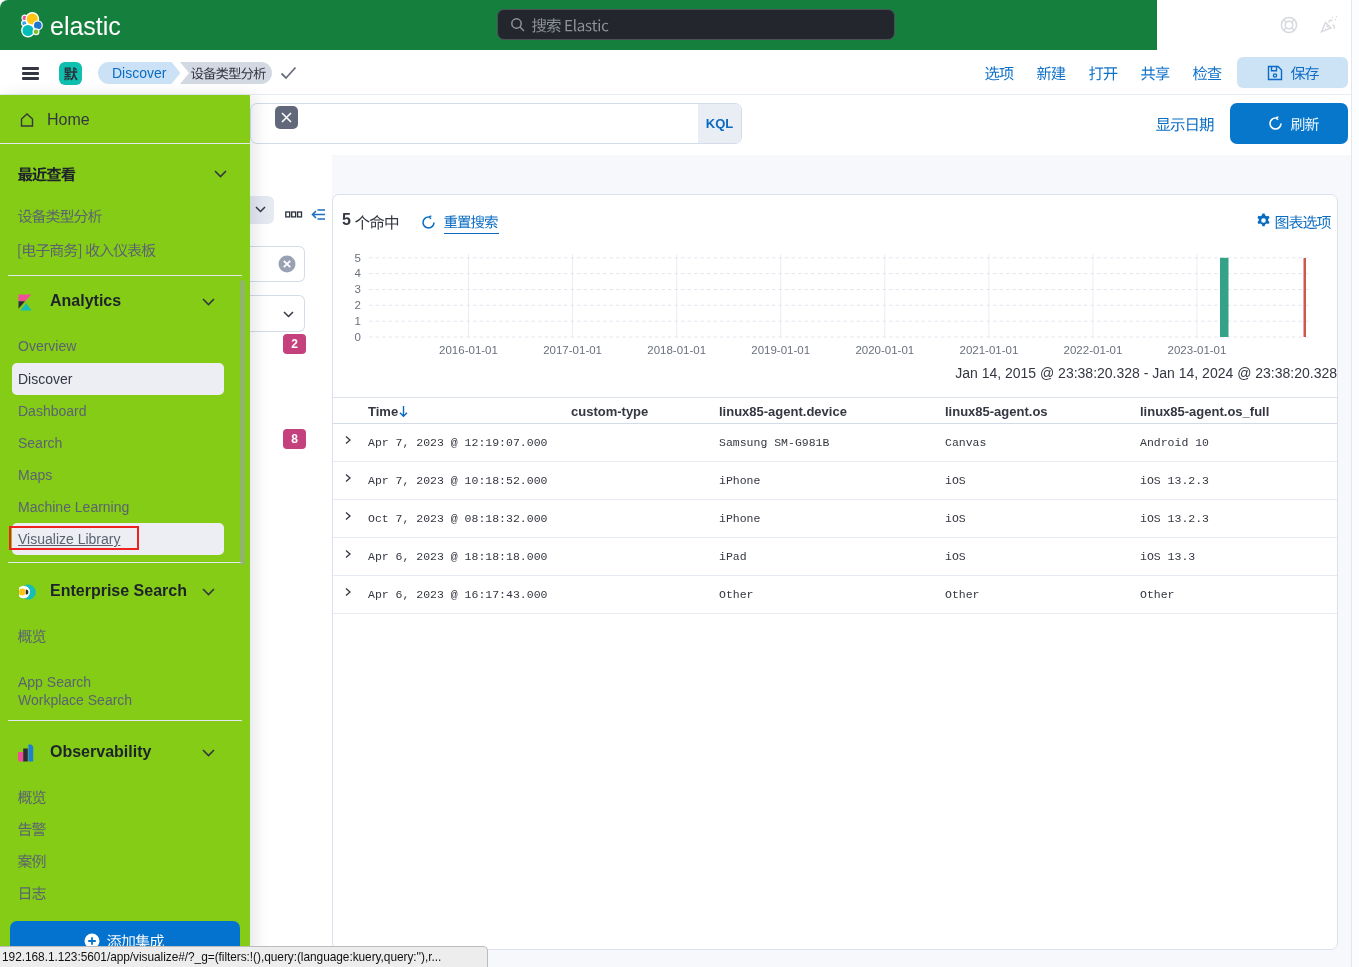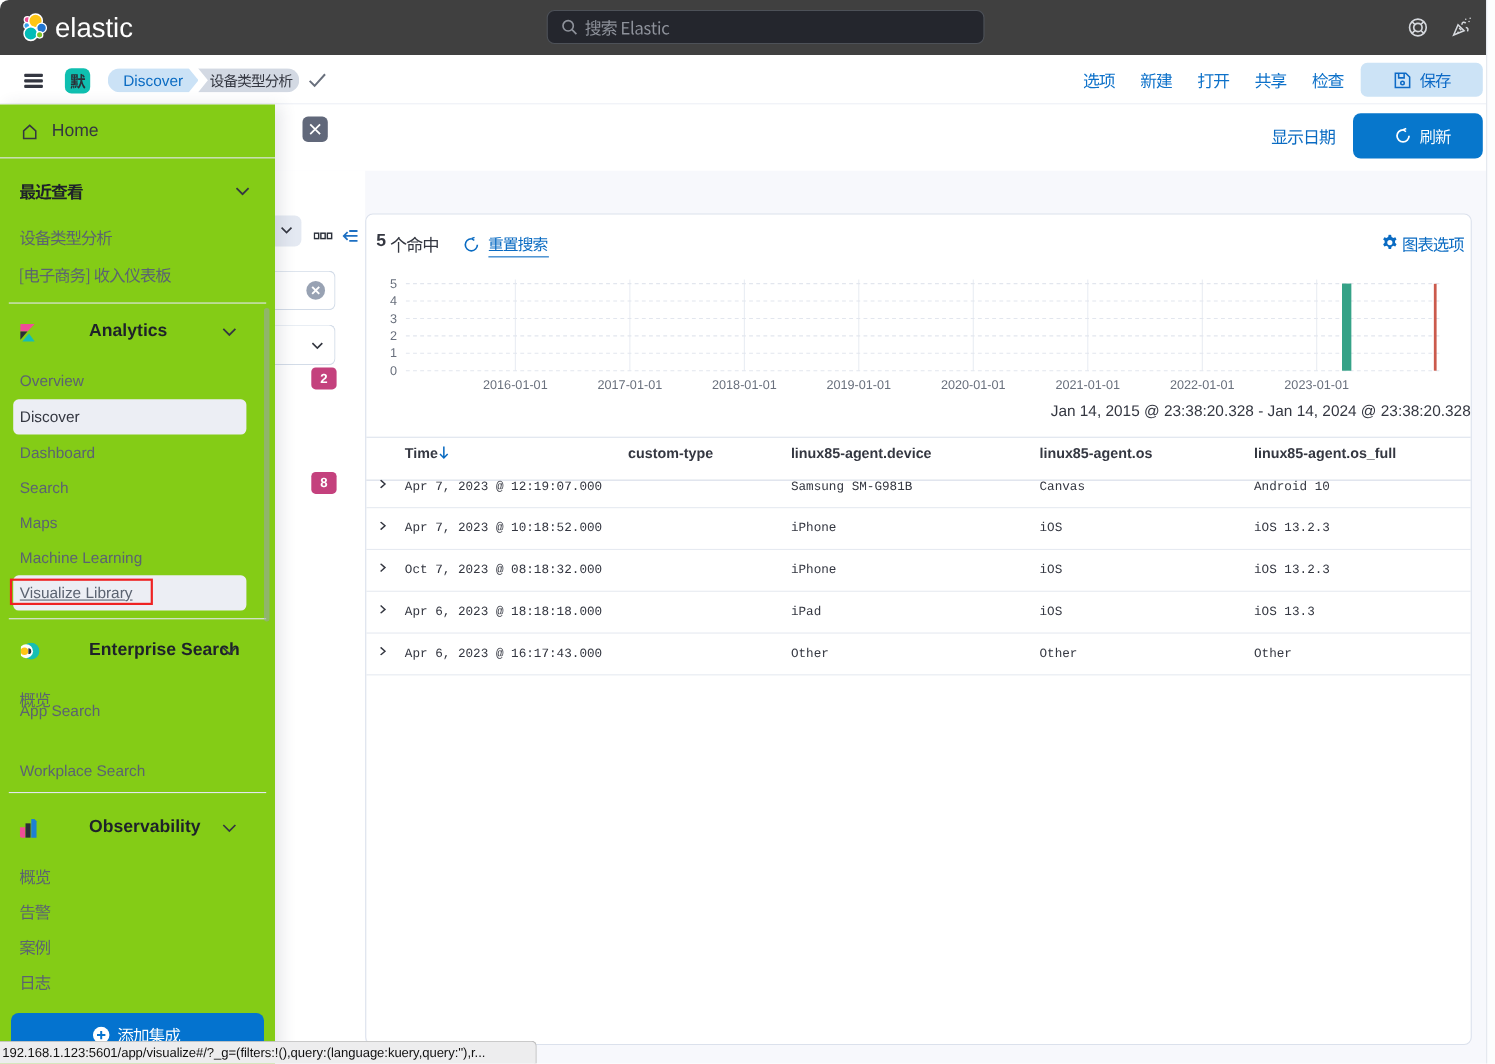--- a/index.html
+++ b/index.html
@@ -2,21 +2,21 @@
 <html><head>
 <meta charset="utf-8">
 <style>
 * { margin:0; padding:0; box-sizing:border-box; }
 html,body { width:1359px; height:967px; overflow:hidden; }
 body { font-family:"Liberation Sans", sans-serif; background:#fff; }
 .page { position:relative; width:1359px; height:967px; overflow:hidden; }
 .abs { position:absolute; }
 
 
-.topbar { position:absolute; left:0; top:0; width:1351px; height:50px; background:#404040; border-radius:8px 0 0 0; }
+.topbar { position:absolute; left:0; top:0; width:1157px; height:50px; background:#15803d; border-radius:8px 0 0 0; }
 .brand { position:absolute; left:50px; top:12px; color:#fff; font-size:25px; letter-spacing:0px; }
 .hsearch { position:absolute; left:497px; top:9px; width:398px; height:31px; background:#24262d; border:1px solid #4d5158; border-radius:7px; }
 
 
 .toolbar { position:absolute; left:0; top:50px; width:1351px; height:45px; background:#fff; border-bottom:1px solid #e8ecf3; }
 .burger { position:absolute; left:22px; top:67px; width:17px; height:13px; }
 .burger div { height:2.8px; background:#343741; border-radius:1px; margin-bottom:2.1px; }
 .spacebadge { position:absolute; left:59px; top:62px; width:23px; height:23px; background:#0fbfb0; border-radius:6px; color:#242a33; font-size:12.5px; font-weight:bold; text-align:center; line-height:23px; }
 .crumb1 { position:absolute; left:98px; top:62px; height:22px; background:#cbe2f6; color:#0a6bc2; font-size:14px; line-height:22px; padding:0 14px 0 14px; clip-path: polygon(0 0, calc(100% - 9px) 0, 100% 50%, calc(100% - 9px) 100%, 0 100%); border-radius:12px 0 0 12px; }
 .crumb2 { position:absolute; left:180px; top:62px; width:92px; height:22px; background:#d3d9e3; color:#343741; font-size:13px; line-height:22px; padding:0 5px 0 11px; clip-path: polygon(0 0, 100% 0, 100% 100%, 0 100%, 9px 50%); border-radius:0 12px 12px 0; }
@@ -41,30 +41,30 @@
 .fsel { position:absolute; left:250px; top:295px; width:55px; height:37px; background:#fff; border:1px solid #d3dce8; border-left:none; border-radius:0 6px 6px 0; }
 .badge2 { position:absolute; left:283px; top:334px; width:23px; height:20px; background:#c4417d; border-radius:4px; color:#fff; font-size:12px; font-weight:bold; text-align:center; line-height:20px; }
 .badge8 { position:absolute; left:283px; top:429px; width:23px; height:20px; background:#c4417d; border-radius:4px; color:#fff; font-size:12px; font-weight:bold; text-align:center; line-height:20px; }
 
 
 .panel { position:absolute; left:332px; top:194px; width:1006px; height:756px; background:#fff; border:1px solid #dbe1ec; border-radius:7px; }
 .hits { position:absolute; left:9px; top:16px; font-size:16px; color:#343741; }
 .rangetext { position:absolute; left:0; top:170px; width:100%; text-align:right; font-size:14px; color:#343741; }
 
 
-.thead { position:absolute; left:0px; top:202px; width:1004px; height:40px; border-top:1px solid #dde3ed; border-bottom:1px solid #d4dbe7; }
+.thead { position:absolute; left:0px; top:202px; width:1004px; height:27px; border-top:1px solid #dde3ed; border-bottom:1px solid #d4dbe7; }
 .trow { position:absolute; left:0px; width:1004px; height:38px; border-bottom:1px solid #e6eaf1; font-family:"Liberation Mono", monospace; font-size:11.5px; color:#343741; }
 .trow span { position:absolute; top:12px; }
 .th { position:absolute; top:6px; font-size:13px; font-weight:bold; color:#343741; }
 .chev { position:absolute; left:11px; top:12px; width:8px; height:8px; }
 
 
 .flyout { position:absolute; left:0; top:95px; width:250px; height:872px; background:#84cc16; box-shadow:6px 0 14px rgba(50,60,80,0.12); }
 .navitem { color:#5b6371; font-size:14px; }
-.navhead { color:#1e222a; font-size:16px; font-weight:bold;margin-left:31px; }
+.navhead { color:#1e222a; font-size:16px; font-weight:bold; }
 .rowhl { position:absolute; left:12px; width:212px; height:32px; background:#eceef4; border-radius:5px; }
 .divider { position:absolute; left:8px; width:234px; height:1px; background:#e3e7ef; }
 .addbtn { position:absolute; left:10px; width:230px; height:40px; background:#0473cf; border-radius:7px; color:#fff; font-size:14.5px; text-align:center; line-height:40px; }
 .scrollthumb { position:absolute; left:240px; top:185px; width:5px; height:285px; background:#9aa3b0; border-radius:3px; opacity:0.55; }
 
 .closebtn { position:absolute; left:275px; top:106px; width:23px; height:23px; background:#61687a; border-radius:5px; }
 
 
 .rstrip { position:absolute; left:1351px; top:0; width:8px; height:967px; background:#fcfdfe; border-left:1px solid #e3e7ee; }
 
@@ -148,20 +148,23 @@
         <path d="M1.5 1.5 H11 L14.5 5 V14.5 H1.5 Z"></path>
         <path d="M4.5 1.8 V5.8 H9.5 V1.8"></path>
         <circle cx="8" cy="10.5" r="1.6"></circle>
       </svg>
     </div>
   <svg class="abs" style="left:1291px;top:65.9px" width="29.0" height="16" viewBox="0 0 29.0 16">
       <path fill="#0d6ac6" d="M6.28096 2.024519999999999H11.853520000000001V4.7808399999999995H6.28096ZM5.202400000000001 1.020859999999999V5.799479999999999H8.46804V7.657H4.09388V8.69062H7.8089200000000005C6.790280000000001 10.278500000000001 5.202400000000001 11.79148 3.65946 12.55546C3.9141200000000005 12.76518 4.258660000000001 13.169640000000001 4.438420000000001 13.43928C5.906460000000001 12.585420000000001 7.419440000000001 11.08742 8.46804 9.42464V14.0984H9.591540000000002V9.3797C10.595200000000002 11.0275 12.033280000000001 12.6004 13.411440000000002 13.469240000000001C13.606180000000002 13.18462 13.950720000000002 12.79514 14.205380000000002 12.57044C12.752320000000001 11.79148 11.22436 10.278500000000001 10.265640000000001 8.69062H13.800920000000001V7.657H9.591540000000002V5.799479999999999H12.977020000000001V1.020859999999999ZM3.65946 0.3617399999999993C2.7906199999999997 2.6237199999999987 1.3525399999999999 4.855739999999999 -0.14546000000000037 6.293819999999999C0.04927999999999966 6.54848 0.37883999999999973 7.147679999999999 0.4836999999999997 7.40234C1.0379599999999998 6.8480799999999995 1.57724 6.18896 2.10154 5.469919999999999V14.053460000000001H3.1801000000000004V3.8071399999999986C3.7643200000000006 2.818459999999998 4.288620000000001 1.7548799999999982 4.708060000000001 0.6912999999999982Z M22.69274 7.67198V8.91532H18.5283V9.96392H22.69274V12.7502C22.69274 12.95992 22.6478 13.01984 22.37816 13.03482C22.10852 13.049800000000001 21.20972 13.049800000000001 20.221040000000002 13.01984C20.37084 13.33442 20.52064 13.76884 20.56558 14.08342C21.85386 14.08342 22.69274 14.08342 23.202060000000003 13.91864C23.6964 13.73888 23.831220000000002 13.4243 23.831220000000002 12.76518V9.96392H27.845860000000002V8.91532H23.831220000000002V8.046479999999999C24.92476 7.357399999999999 26.093200000000003 6.42864 26.902120000000004 5.529839999999999L26.183080000000004 4.975579999999999L25.958380000000002 5.035499999999999H19.8016V6.06912H24.90978C24.26564 6.66832 23.441740000000003 7.2825 22.69274 7.67198ZM19.2773 0.31679999999999886C19.097540000000002 0.960939999999999 18.88782 1.6200599999999987 18.63316 2.2791799999999984H14.45374V3.3577399999999997H18.16878C17.19508 5.42498 15.80194 7.357399999999999 13.97438 8.645679999999999C14.15414 8.90034 14.42378 9.3797 14.54362 9.66432C15.18776 9.19994 15.78696 8.67564 16.32624 8.1064V14.06844H17.46472V6.743219999999999C18.24368 5.69462 18.87284 4.556139999999999 19.41212 3.3577399999999997H27.57622V2.2791799999999984H19.86152C20.07124 1.7249199999999991 20.26598 1.1556799999999985 20.43076 0.6014199999999992Z"></path>
     </svg>
 
   <div class="querywrap"></div>
+  <div class="qinput">
+      <div class="kql">KQL</div>
+    </div>
   <svg class="abs" style="left:1156px;top:116.7px" width="59.0" height="16" viewBox="0 0 59.0 16">
       <path fill="#0a6bc2" d="M3.2781599999999997 4.45645H11.237355V6.07001H3.2781599999999997ZM3.2781599999999997 1.9585349999999995H11.237355V3.5565800000000003H3.2781599999999997ZM2.1455649999999995 1.027635V7.016425H12.416495000000001V1.027635ZM12.2148 8.180050000000001C11.702805 9.173010000000001 10.771905 10.5073 10.073730000000001 11.34511L10.973600000000001 11.795045C11.68729 10.957235 12.556130000000001 9.73155 13.223275000000001 8.6455ZM1.4163599999999996 8.692045C2.0524749999999994 9.685005 2.7971949999999994 11.050325 3.15404 11.857105L4.100455 11.391655C3.759125 10.60039 2.96786 9.266100000000002 2.3317449999999997 8.30417ZM8.351565 7.637025V12.694915H6.055345V7.637025H4.95378V12.694915H0.11309999999999953V13.811995000000001H14.3869V12.694915H9.468645V7.637025Z M17.62301 7.854235C16.955865 9.60743 15.807755 11.329595000000001 14.535525 12.43116C14.830309999999999 12.586310000000001 15.35782 12.92764 15.60606 13.129335000000001C16.831744999999998 11.93468 18.05743 10.088395 18.817664999999998 8.180050000000001ZM24.60476 8.3352C25.72184 9.82464 26.90098 11.84159 27.319885 13.14485L28.483510000000003 12.61734C28.01806 11.298565 26.80789 9.343675000000001 25.675295 7.885265ZM16.304235 1.4155099999999994V2.5636200000000002H27.226795000000003V1.4155099999999994ZM14.923399999999999 5.185655000000001V6.3337650000000005H21.144915V13.005215000000002C21.144915 13.253455 21.051825 13.315515000000001 20.772555 13.33103C20.47777 13.346545 19.453780000000002 13.346545 18.39876 13.3C18.58494 13.656845 18.77112 14.168840000000001 18.817664999999998 14.525685000000001C20.1985 14.525685000000001 21.113885 14.51017 21.65691 14.32399C22.21545 14.122295000000001 22.40163 13.780965 22.40163 13.02073V6.3337650000000005H28.592115V5.185655000000001Z M32.417795 7.83872H40.15978V12.198435H32.417795ZM32.417795 6.69061V2.4860450000000007H40.15978V6.69061ZM31.22314 1.3224199999999993V14.370535H32.417795V13.362060000000001H40.15978V14.29296H41.400980000000004V1.3224199999999993Z M45.75417 11.081355C45.28872 12.12086 44.466425 13.160365 43.597585 13.858540000000001C43.876855 14.029205000000001 44.342305 14.355020000000001 44.559515 14.5412C45.397325 13.765450000000001 46.297195 12.570795 46.855735 11.391655ZM47.972815 11.56232C48.5779 12.291525 49.29159 13.315515000000001 49.570859999999996 13.951630000000002L50.53279 13.39309C50.206975 12.756975 49.493285 11.795045 48.872685 11.081355ZM56.257825 2.0981699999999996V4.596085H53.07725V2.0981699999999996ZM51.9912 1.0431500000000007V6.675095000000001C51.9912 8.909255000000002 51.86708 11.872620000000001 50.56382 13.936115000000001C50.827575 14.060235 51.30854 14.401565000000002 51.49472 14.60326C52.42562 13.129335000000001 52.82901 11.143415000000001 52.98416 9.266100000000002H56.257825V13.036245000000001C56.257825 13.284485 56.164735 13.346545 55.947525 13.362060000000001C55.7148 13.377575 54.923535 13.377575 54.101240000000004 13.346545C54.256389999999996 13.656845 54.427055 14.168840000000001 54.473600000000005 14.479140000000001C55.606195 14.479140000000001 56.350915 14.463625 56.785335 14.261930000000001C57.23527 14.075750000000001 57.374905 13.718905000000001 57.374905 13.051760000000002V1.0431500000000007ZM56.257825 5.6355900000000005V8.21108H53.04622C53.07725 7.668055000000001 53.07725 7.15606 53.07725 6.675095000000001V5.6355900000000005ZM48.996805 0.45358000000000054V2.330895H46.173075V0.45358000000000054H45.118055V2.330895H43.79928V3.3704H45.118055V9.716035000000002H43.58207V10.75554H51.230965V9.716035000000002H50.082855V3.3704H51.230965V2.330895H50.082855V0.45358000000000054ZM46.173075 3.3704H48.996805V4.751234999999999H46.173075ZM46.173075 5.682135000000001H48.996805V7.202605H46.173075ZM46.173075 8.14902H48.996805V9.716035000000002H46.173075Z"></path>
     </svg>
   <div class="refreshbtn">
       <svg class="abs" style="left:38px;top:13px" width="15" height="15" viewBox="0 0 15 15" fill="none" stroke="#fff" stroke-width="1.6">
         <path d="M13 7.5 A5.5 5.5 0 1 1 7.5 2"></path>
         <path d="M7.5 2 L10.4 0.8 M7.5 2 L10.2 3.6" stroke-width="1.4"></path>
       </svg>
     </div>
   <svg class="abs" style="left:1291px;top:116.9px" width="29.0" height="16" viewBox="0 0 29.0 16">
@@ -367,21 +370,21 @@
       <circle cx="3.2" cy="8" r="3.4" fill="#fec514"></circle>
       <path d="M6.8 5.4 a2.6 2.6 0 0 1 0 5.2 Z" fill="#2b2e38"></path>
     </svg>
     <div class="navhead abs" style="left:50px;top:487px">Enterprise Search</div>
     <svg class="abs" style="left:202px;top:493px" width="13" height="8" viewBox="0 0 13 8" fill="none" stroke="#343741" stroke-width="1.6">
         <path d="M1 1 L6.5 6.5 L12 1"></path>
       </svg>
     <svg class="abs" style="left:18px;top:534.4px" width="29.0" height="16" viewBox="0 0 29.0 16">
         <path fill="#5b6371" d="M8.842540000000001 7.507199999999999C8.977360000000001 7.40234 9.41178 7.327439999999999 9.93608 7.327439999999999H10.64014C10.145800000000001 9.4546 9.1721 11.67164 7.299600000000001 13.589080000000001C7.569240000000001 13.70892 7.94374 13.96358 8.138480000000001 14.14334C9.501660000000001 12.70526 10.40046 11.08742 10.98468 9.4546V12.63036C10.98468 13.289480000000001 11.0446 13.51418 11.239340000000002 13.693940000000001C11.434080000000002 13.873700000000001 11.733680000000001 13.933620000000001 12.003320000000002 13.933620000000001C12.153120000000001 13.933620000000001 12.482680000000002 13.933620000000001 12.647460000000002 13.933620000000001C12.902120000000002 13.933620000000001 13.17176 13.873700000000001 13.321560000000002 13.76884C13.516300000000001 13.63402 13.636140000000001 13.43928 13.696060000000001 13.15466C13.770960000000002 12.87004 13.815900000000001 12.01618 13.830880000000002 11.282160000000001C13.606180000000002 11.20726 13.321560000000002 11.05746 13.156780000000001 10.90766C13.156780000000001 11.65666 13.141800000000002 12.3008 13.11184 12.57044C13.081880000000002 12.7502 13.021960000000002 12.87004 12.962040000000002 12.929960000000001C12.887140000000002 12.989880000000001 12.752320000000001 13.00486 12.617500000000001 13.00486C12.497660000000002 13.00486 12.317900000000002 13.00486 12.22802 13.00486C12.10818 13.00486 12.003320000000002 12.9749 11.958380000000002 12.929960000000001C11.883480000000002 12.88502 11.868500000000001 12.78016 11.868500000000001 12.69028V8.1064H11.40412L11.58388 7.327439999999999H13.755980000000001V6.36872H11.76364C12.018300000000002 4.810799999999999 12.078220000000002 3.3427599999999984 12.078220000000002 2.1293799999999994H13.531280000000002V1.140699999999999H8.842540000000001V2.1293799999999994H11.16444C11.16444 3.327779999999999 11.119500000000002 4.810799999999999 10.834880000000002 6.36872H9.741340000000001C9.921100000000001 5.36506 10.190740000000002 3.7622 10.310580000000002 3.0431599999999985H9.3968C9.306920000000002 3.7472199999999987 8.977360000000001 5.9043399999999995 8.842540000000001 6.24888C8.767640000000002 6.503539999999999 8.662780000000001 6.57844 8.46804 6.63836C8.58788 6.8331 8.782620000000001 7.2825 8.842540000000001 7.507199999999999ZM7.329560000000001 4.70594V6.54848H5.502000000000001V4.70594ZM7.329560000000001 3.8670599999999986H5.502000000000001V2.1293799999999994H7.329560000000001ZM4.558260000000001 12.79514C4.753 12.54048 5.112520000000001 12.27084 7.554260000000001 10.75786C7.689080000000001 11.1024 7.793940000000001 11.41698 7.8688400000000005 11.68662L8.69274 11.29714C8.45306 10.518180000000001 7.898800000000001 9.24488 7.374500000000001 8.286159999999999L6.610520000000001 8.61572C6.820240000000001 9.03516 7.04494 9.514520000000001 7.239680000000001 9.9789L5.502000000000001 10.96758V7.477239999999999H8.198400000000001V1.1856399999999994H4.588220000000001V10.653C4.588220000000001 11.34208 4.21372 11.82144 3.9740400000000005 12.01618C4.168780000000001 12.19594 4.4534 12.57044 4.558260000000001 12.79514ZM1.8768399999999998 0.31679999999999886V3.492559999999999H0.30393999999999965V4.54116H1.8468799999999999C1.4873599999999998 6.593419999999999 0.7533399999999997 9.0052 -0.04060000000000036 10.32344C0.13915999999999962 10.56312 0.4087999999999997 10.98256 0.5436199999999998 11.282160000000001C1.0379599999999998 10.44328 1.5023399999999998 9.18496 1.8768399999999998 7.83676V14.08342H2.89548V6.683299999999999C3.22504 7.34242 3.56958 8.09142 3.7343600000000006 8.525839999999999L4.378500000000001 7.61206C4.168780000000001 7.22258 3.22504 5.60474 2.89548 5.110399999999999V4.54116H4.18376V3.492559999999999H2.89548V0.31679999999999886Z M23.15712 3.5225199999999983C23.921100000000003 4.24156 24.77496 5.260199999999999 25.14946 5.949279999999999L26.15312 5.469919999999999C25.763640000000002 4.795819999999999 24.92476 3.82212 24.11584 3.11806ZM15.2327 1.1556799999999985V5.380039999999999H16.32624V1.1556799999999985ZM18.36352 0.4665999999999979V5.8743799999999995H19.45706V0.4665999999999979ZM21.41944 10.15866V12.51052C21.41944 13.60406 21.79394 13.88868 23.26198 13.88868C23.57656 13.88868 25.58388 13.88868 25.89846 13.88868C27.09686 13.88868 27.411440000000002 13.469240000000001 27.546260000000004 11.76152C27.246660000000002 11.701600000000001 26.79726 11.5518 26.55758 11.37204C26.497660000000003 12.73522 26.3928 12.929960000000001 25.7936 12.929960000000001C25.359180000000002 12.929960000000001 23.6964 12.929960000000001 23.366840000000003 12.929960000000001C22.66278 12.929960000000001 22.54294 12.87004 22.54294 12.49554V10.15866ZM20.35586 8.01652V9.18496C20.35586 10.38336 19.96638 12.0761 14.49868 13.229560000000001C14.75334 13.45426 15.06792 13.873700000000001 15.21772 14.12836C20.865180000000002 12.79514 21.5243 10.77284 21.5243 9.21492V8.01652ZM16.446080000000002 6.323779999999999V11.08742H17.5546V7.327439999999999H24.61018V10.99754H25.778620000000004V6.323779999999999ZM22.28828 0.3018199999999993C21.88382 1.9795799999999986 21.17976 3.6872999999999987 20.26598 4.795819999999999C20.550600000000003 4.915659999999999 21.01498 5.200279999999999 21.224700000000002 5.36506C21.73402 4.690959999999999 22.1984 3.82212 22.58788 2.848419999999999H27.5163V1.844759999999999H22.97736C23.112180000000002 1.4103399999999997 23.247 0.9759199999999986 23.366840000000003 0.5265199999999979Z"></path>
       </svg>
-    <div class="navitem abs" style="left:18px;top:543px">App Search</div>
+    <div class="navitem abs" style="left:18px;top:579px">App Search</div>
     <div class="navitem abs" style="left:18px;top:597px">Workplace Search</div>
     <div class="divider" style="top:625px"></div>
 
     <svg class="abs" style="left:18px;top:649px" width="16" height="18" viewBox="0 0 16 18">
       <path d="M0 8 h5 v9.5 h-3 a2 2 0 0 1 -2 -2 Z" fill="#f04e98"></path>
       <rect x="5.2" y="4.5" width="4.6" height="13" fill="#2b2e38"></rect>
       <path d="M10.4 0.5 h3 l1.8 2.2 v14.8 h-4.8 Z" fill="#1e7fd4"></path>
     </svg>
     <div class="navhead abs" style="left:50px;top:648px">Observability</div>
     <svg class="abs" style="left:202px;top:654px" width="13" height="8" viewBox="0 0 13 8" fill="none" stroke="#343741" stroke-width="1.6">

